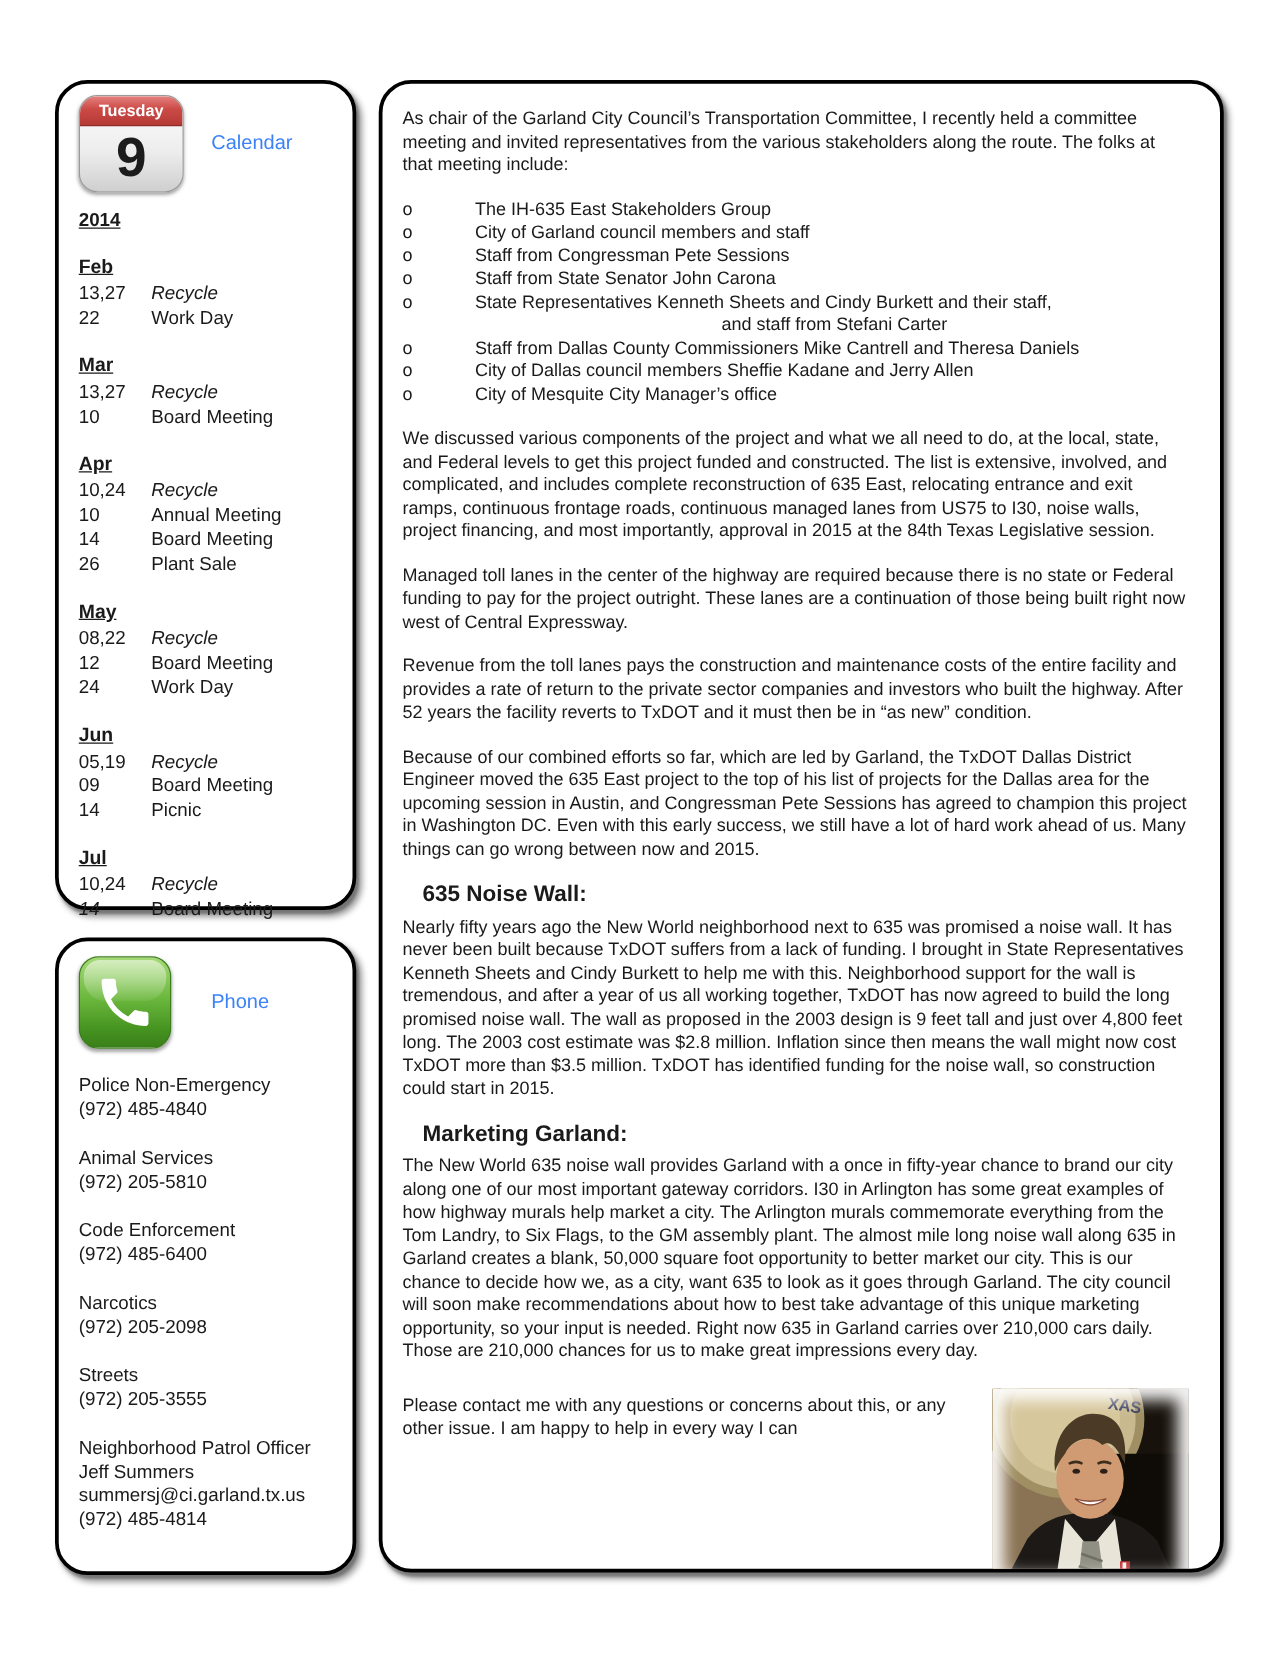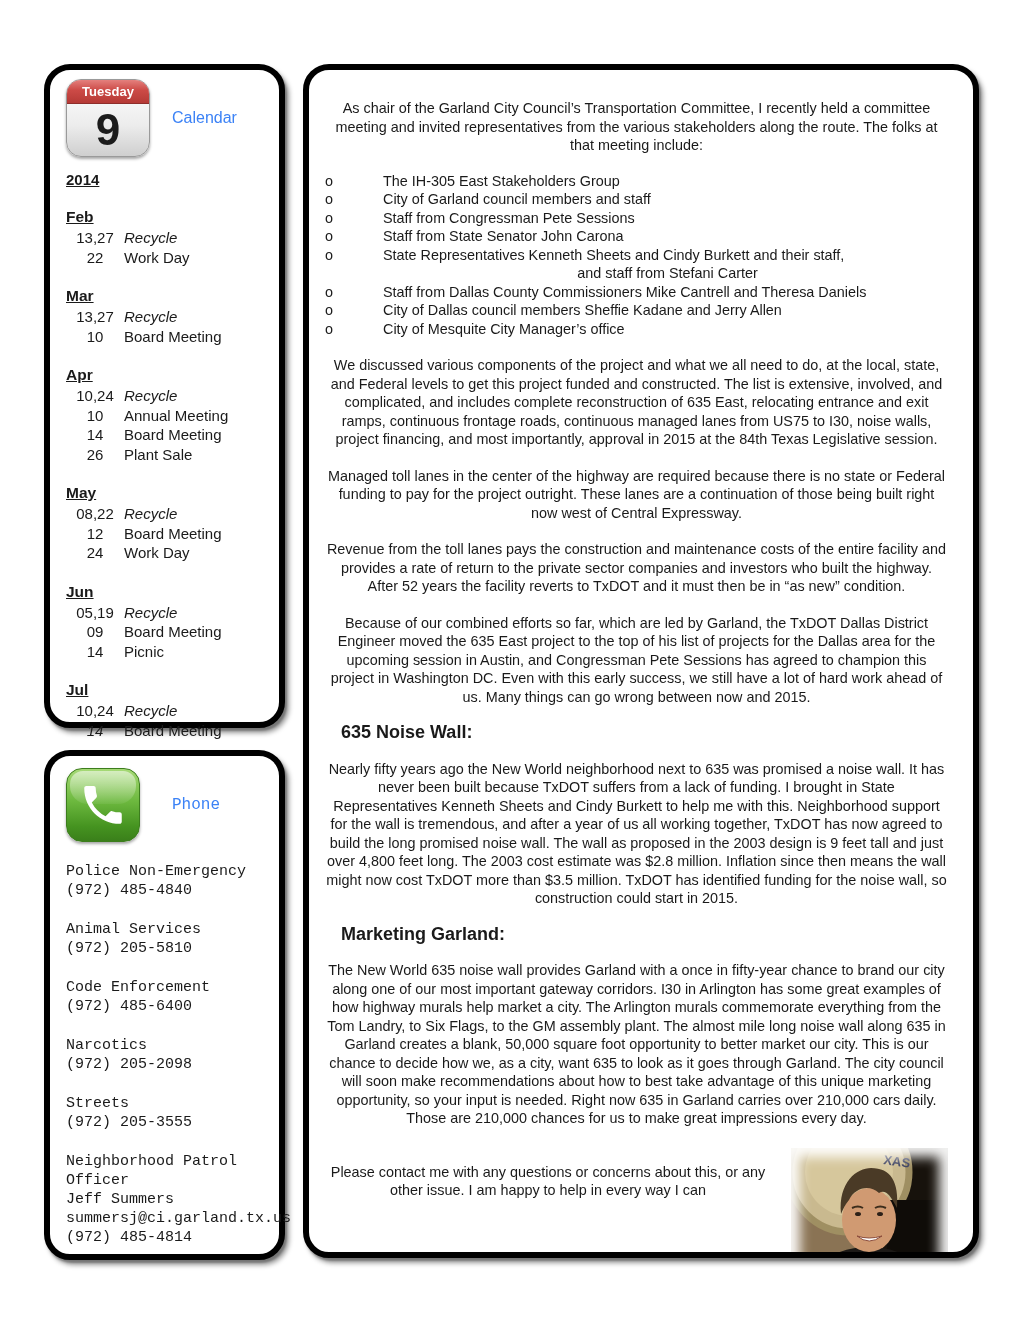--- a/index.html
+++ b/index.html
@@ -7,21 +7,21 @@
   body {
     width: 1024px; height: 1326px;
     position: relative;
     font-family: "Liberation Sans", sans-serif;
     color: #1a1a1a;
     overflow: hidden;
   }
   .box {
     position: absolute;
     background: #ffffff;
-    border: 6px solid #000000;
+    border: 3px solid #000000;
     border-radius: 26px;
     box-shadow: 4px 5px 5px rgba(0,0,0,0.40), 2px 3px 2px rgba(0,0,0,0.25);
   }
   
   .calendar-box { left: 44px; top: 64px; width: 241px; height: 664px; padding: 9px 16px 0 16px; }
   .panel-header { display: flex; align-items: center; }
   .panel-title { font-size: 16px; color: #3b82f6; }
   .cal-icon {
     width: 84px; height: 78px;
     border-radius: 15px;
@@ -55,25 +55,25 @@
     font-weight: bold;
     text-decoration: underline;
   }
   .cal-month { margin-top: 20px; }
   .month-name {
     font-size: 15.5px;
     font-weight: bold;
     text-decoration: underline;
     margin-bottom: 2px;
   }
-  .cal-row { display: flex; font-size: 15px; line-height: 19.5px; text-align: center; }
+  .cal-row { display: flex; font-size: 15px; line-height: 19.5px; }
   .cal-dates { width: 58px; flex: none; }
   .italic { font-style: italic; }
   
-  .phone-box { left: 44px; top: 750px; width: 241px; height: 510px; padding: 12px 16px 12px 16px; font-family: Liberation Mono, monospace; }
+  .phone-box { left: 44px; top: 750px; width: 241px; height: 510px; padding: 12px 16px 12px 16px; }
   .phone-icon {
     width: 74px; height: 74px;
     border-radius: 16px;
     position: relative;
     background: linear-gradient(180deg, #a6da76 0%, #6cb83e 45%, #459320 80%, #3a7f1a 100%);
     border: 1px solid #3c7d1d;
     box-shadow: 0 2px 3px rgba(0,0,0,0.35);
     flex: none;
     display: flex; align-items: center; justify-content: center;
   }
@@ -88,21 +88,21 @@
   .phone-list { margin-top: 17px; }
   .phone-entry { margin-bottom: 17px; font-size: 15px; line-height: 19px; margin-top: 20px; }
   
   .main-box {
     left: 303px; top: 64px; width: 676px; height: 1194px;
     padding: 11px 25px 12px 16px;
     font-size: 14.4px;
     line-height: 18.5px;
     overflow: hidden;
   }
-  .main-box p { margin: 18px 0 17px 0; text-align: center; }
+  .main-box p { margin: 8px 0 17px 0; }
   .bullets { margin: 0 0 17px 0; }
   .bullet-row { display: flex; }
   .bullet-marker { width: 58px; flex: none; }
   .bullet-cont { margin-left: 62px; text-align: center; }
   .article-heading { font-size: 18px; font-weight: bold; margin: 6px 0 1px 16px; }
   
   .closing-section { overflow: hidden; }
   .photo-wrap {
     float: right;
     width: 157px; height: 158px;
@@ -310,21 +310,21 @@
   </div>
 </section>
 
 <main class="box main-box">
   <p>As chair of the Garland City Council’s Transportation Committee, I recently held a committee meeting and invited representatives from the various stakeholders along the route. The folks at that meeting include:</p>
 
   <div class="bullets">
 
       <div class="bullet-row">
         <span class="bullet-marker">o</span>
-        <span class="bullet-text">The IH-305 East Stakeholders Group</span>
+        <span class="bullet-text">The IH-635 East Stakeholders Group</span>
       </div>
       <div class="bullet-cont"></div>
 
       <div class="bullet-row">
         <span class="bullet-marker">o</span>
         <span class="bullet-text">City of Garland council members and staff</span>
       </div>
       <div class="bullet-cont"></div>
 
       <div class="bullet-row">

